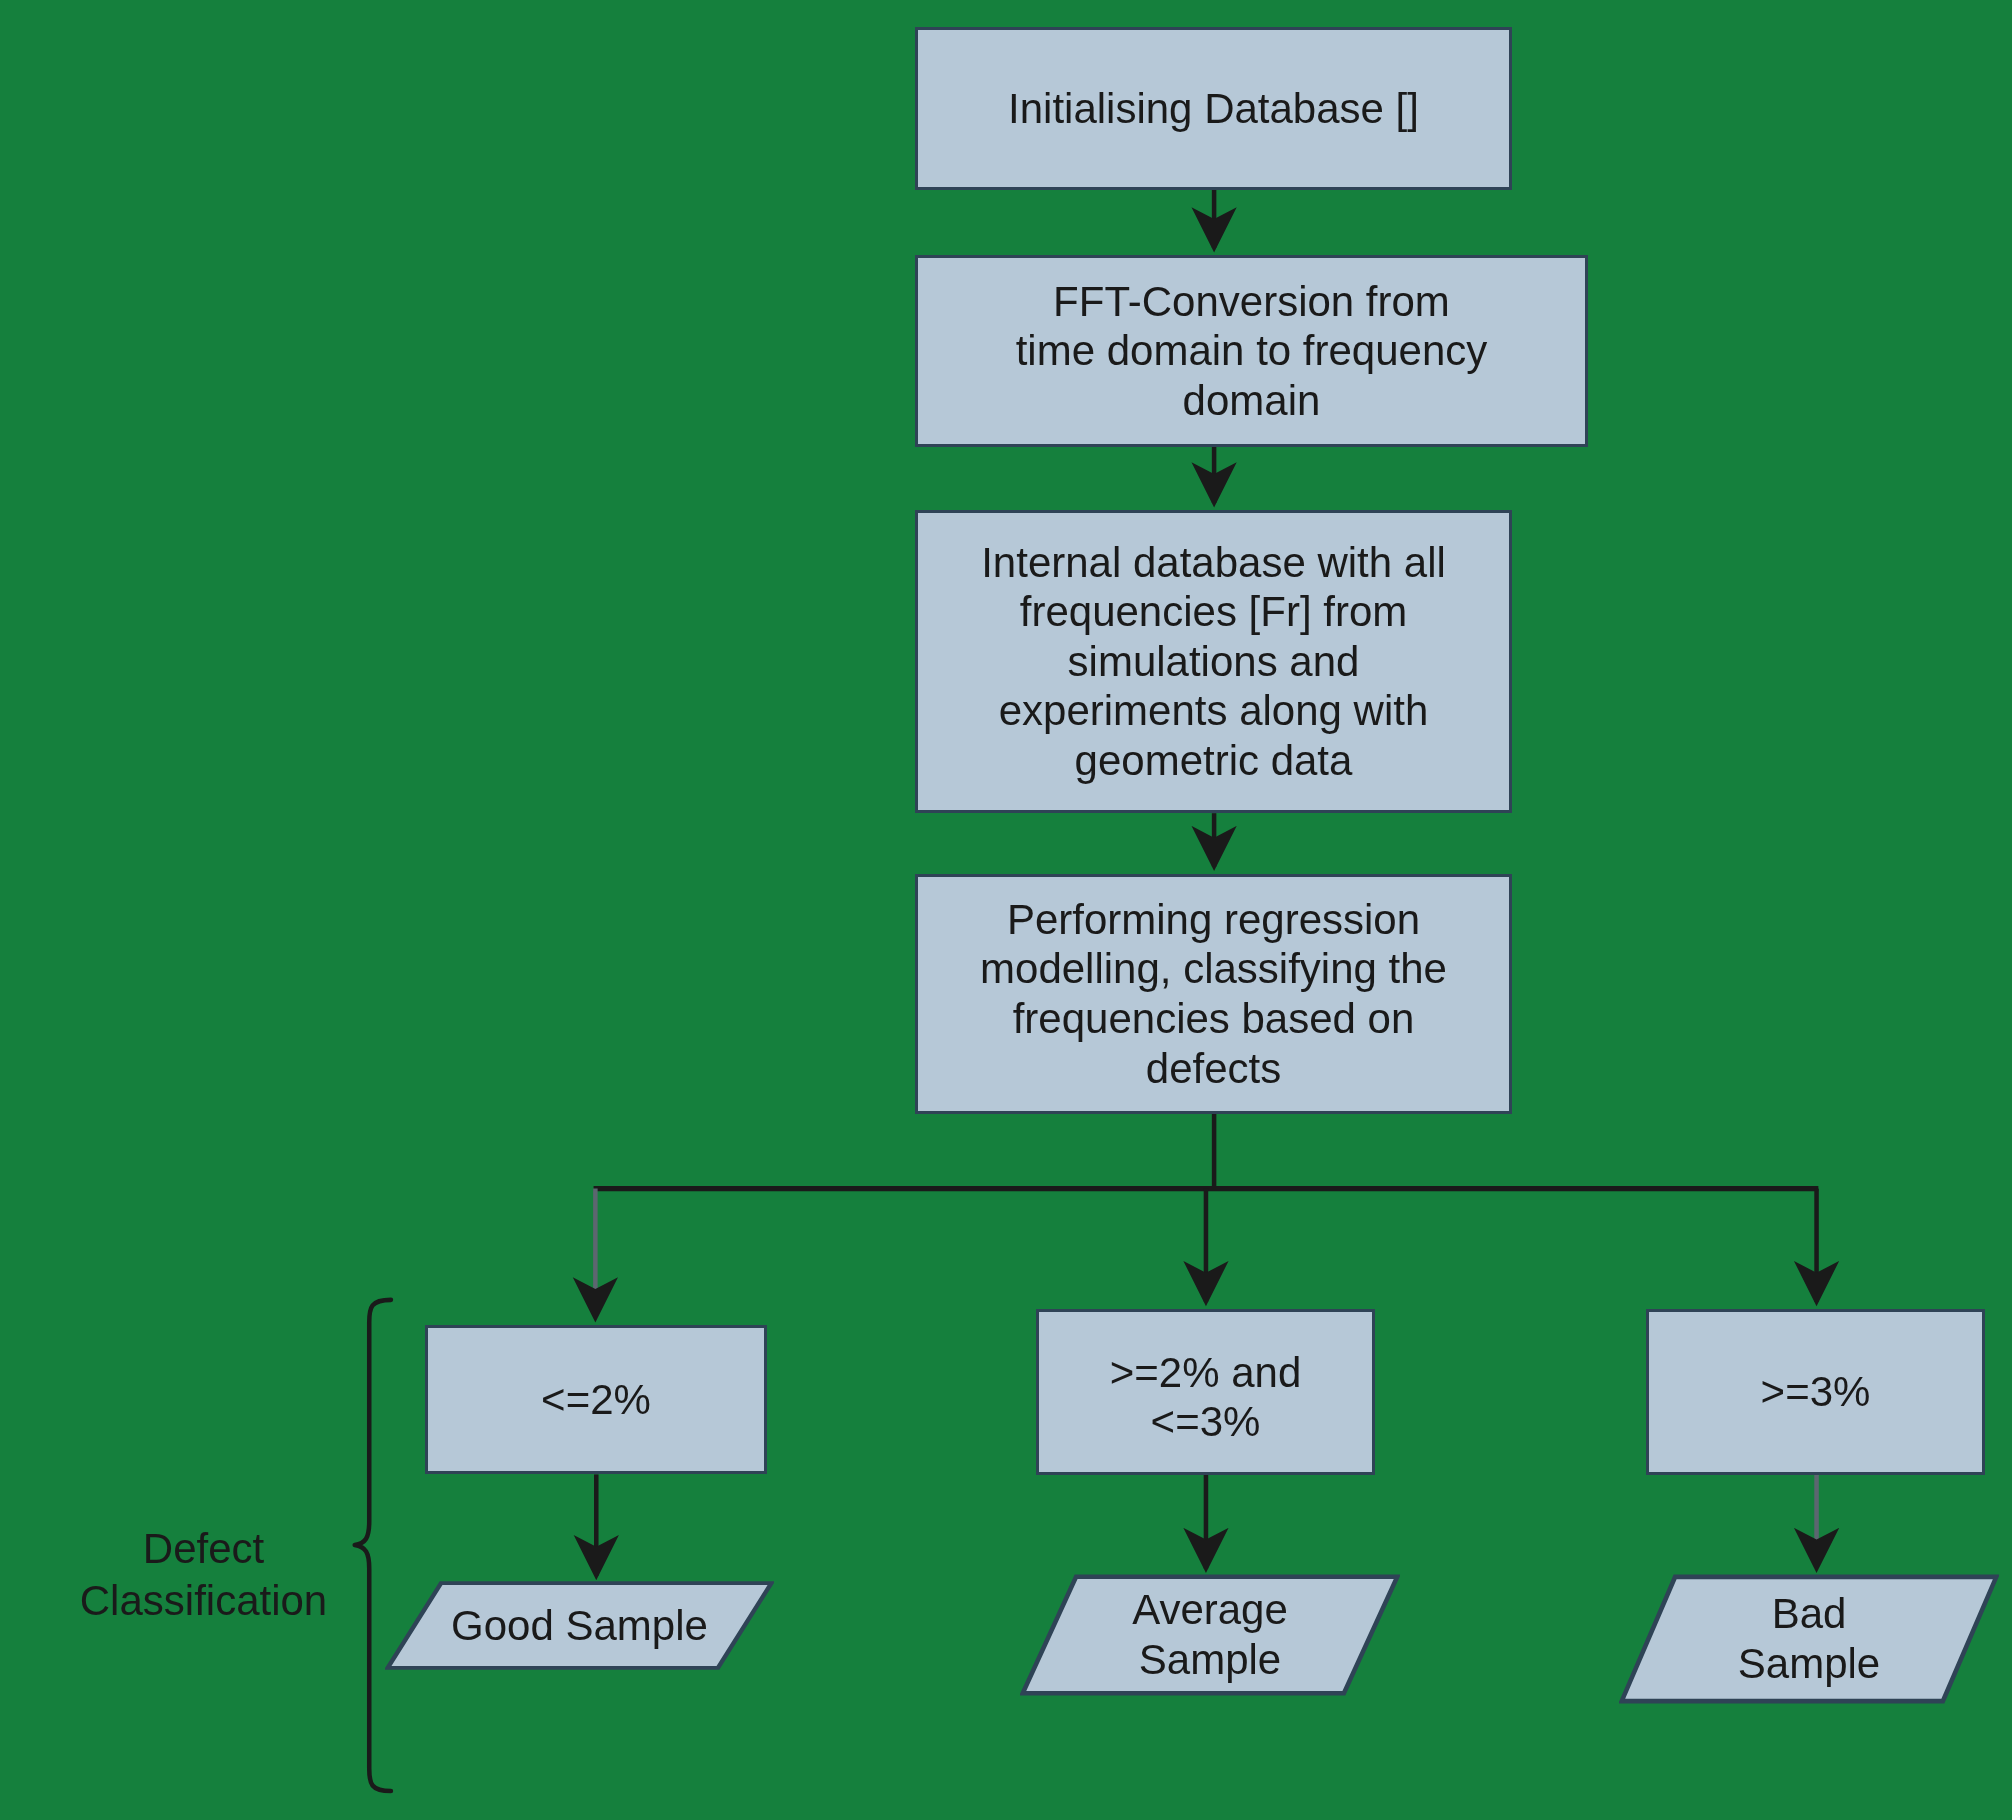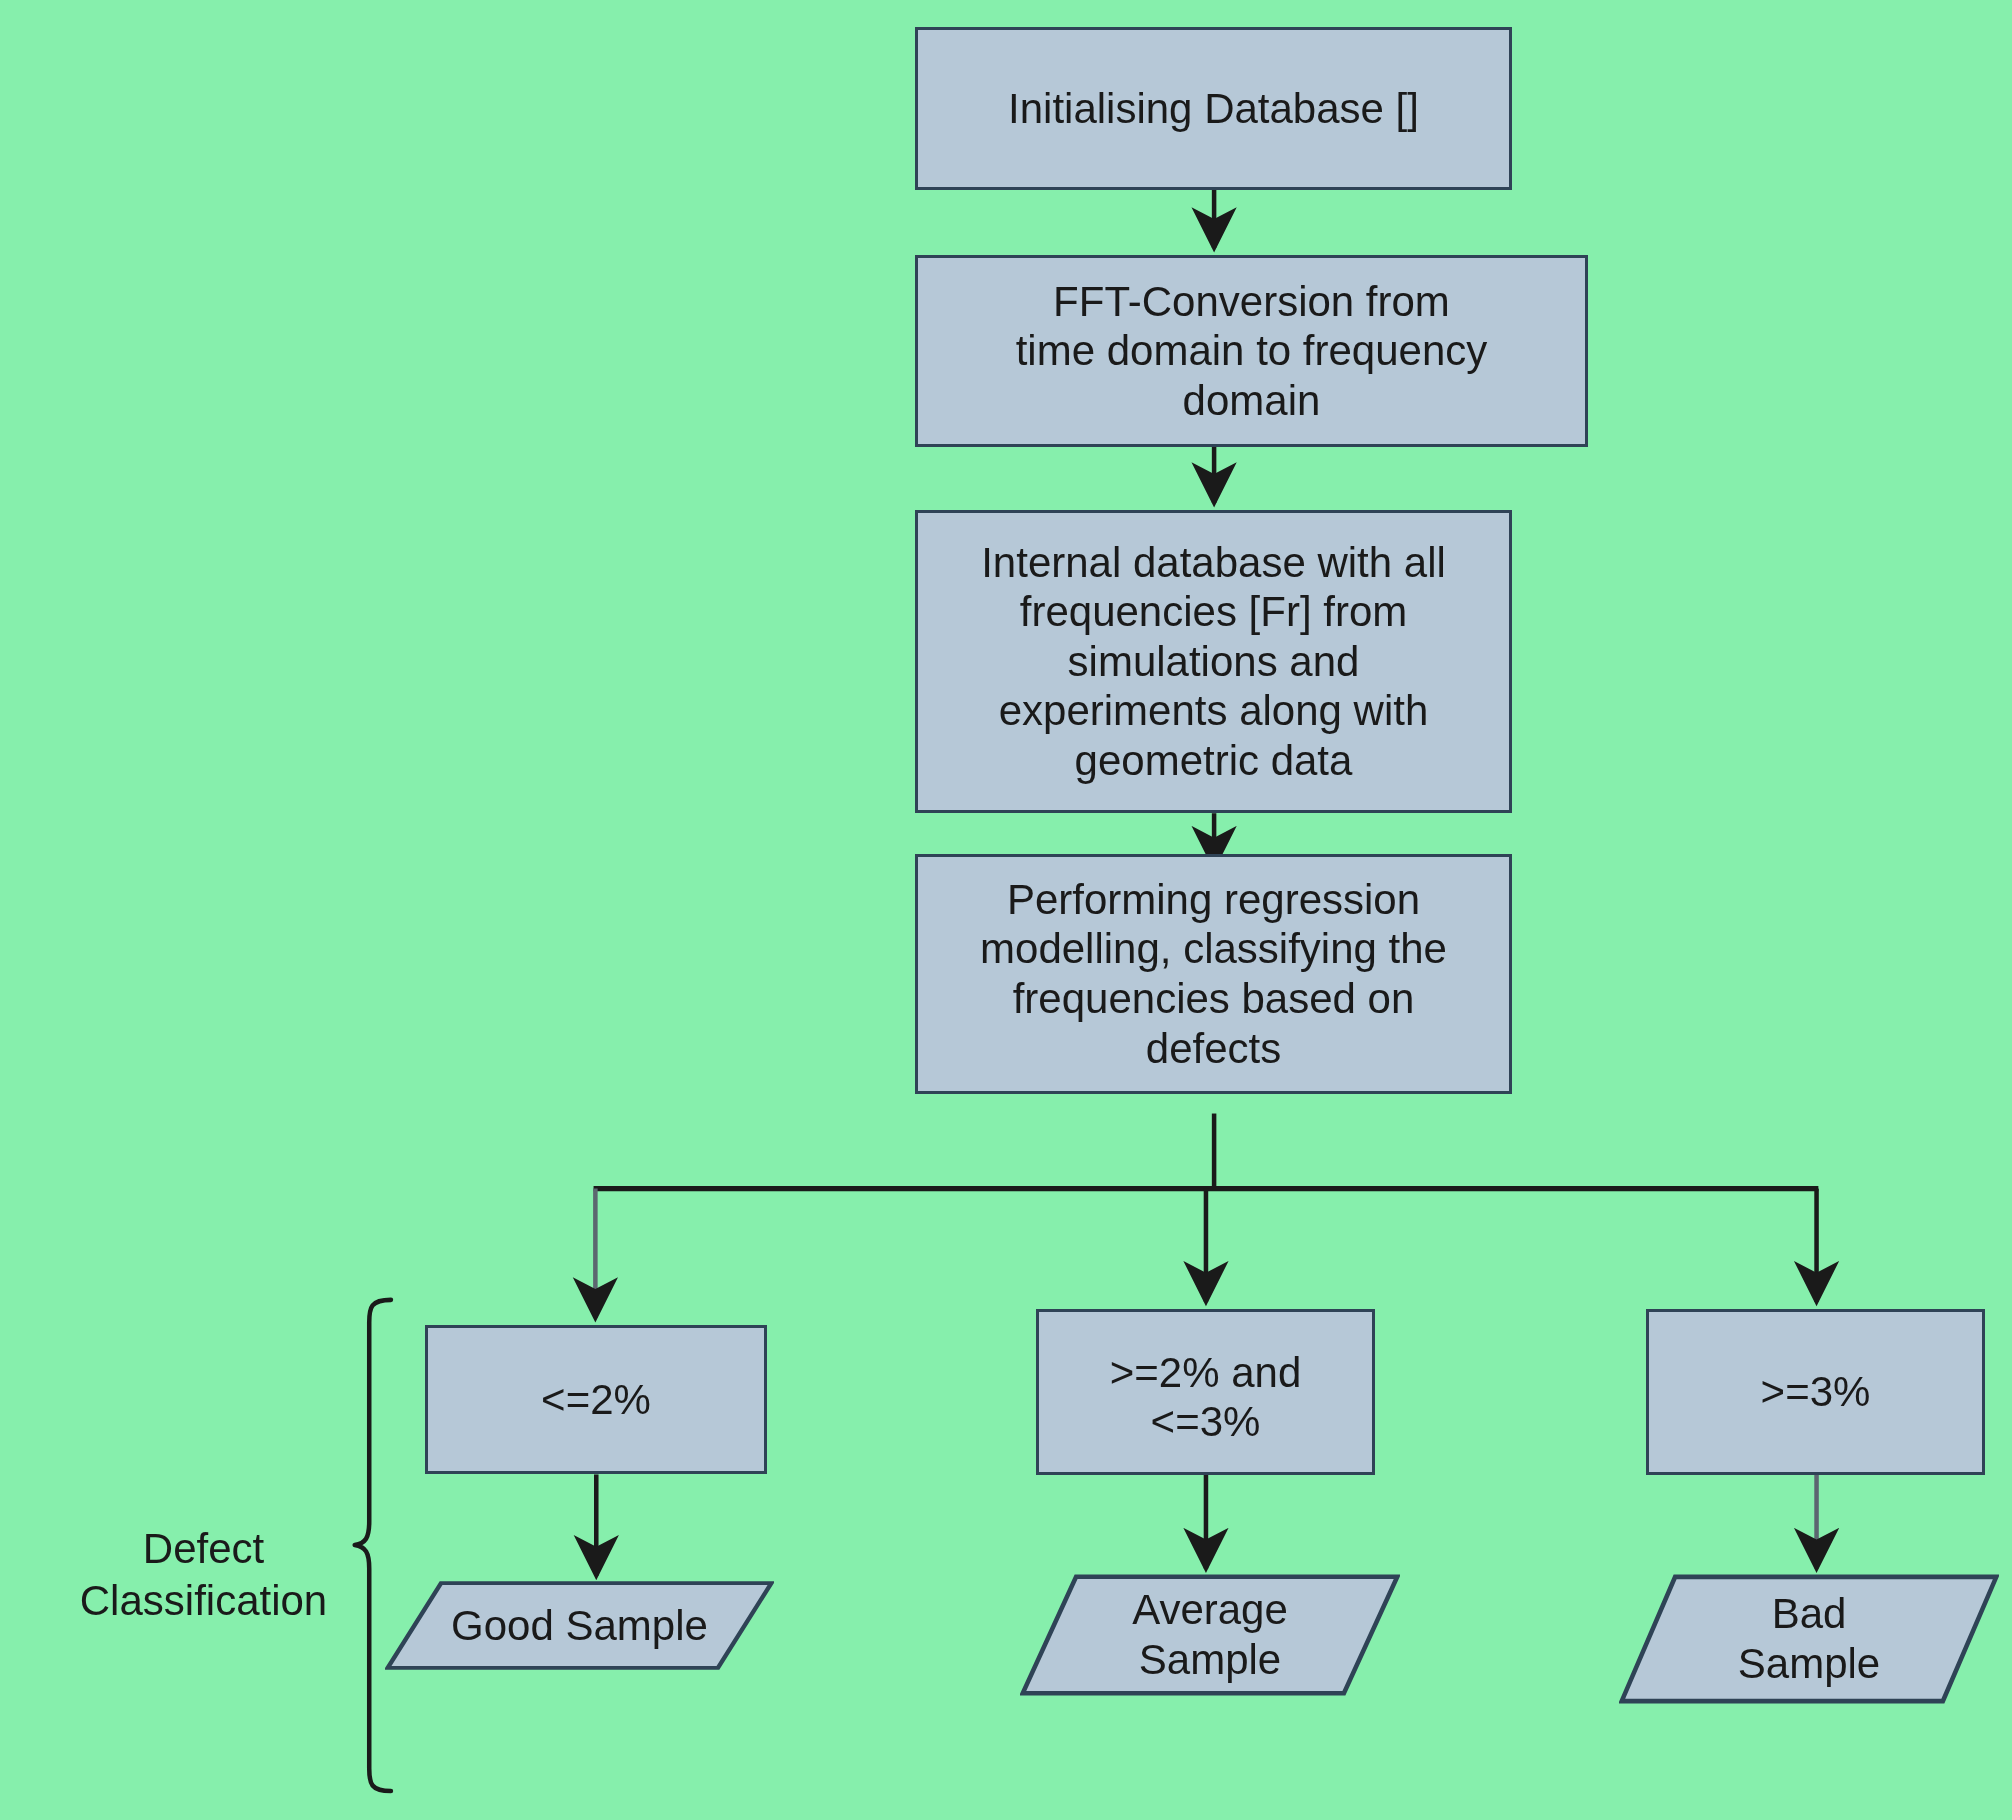--- a/index.html
+++ b/index.html
@@ -7,21 +7,21 @@
     padding: 0;
     background: #ffffff;
   }
   body {
     font-family: "Liberation Sans", sans-serif;
   }
   #canvas {
     position: relative;
     width: 2013px;
     height: 1820px;
-    background: #86efac;
+    background: #15803d;
     overflow: hidden;
   }
   #edges {
     position: absolute;
     left: 0;
     top: 0;
     width: 2013px;
     height: 1820px;
     pointer-events: none;
   }
@@ -126,21 +126,21 @@
   </div>
 
   <div class="node proc" style="left:915px; top:510px; width:597px; height:303px; font-size:42px;">
     <span>Internal database with all
 frequencies [Fr] from
 simulations and
 experiments along with
 geometric data</span>
   </div>
 
-  <div class="node proc" style="left:915px; top:854px; width:597px; height:240px; font-size:42px;">
+  <div class="node proc" style="left:915px; top:874px; width:597px; height:240px; font-size:42px;">
     <span>Performing regression
 modelling, classifying the
 frequencies based on
 defects</span>
   </div>
 
   <div class="node proc" style="left:425px; top:1325px; width:342px; height:149px; font-size:42px;">
     <span>&lt;=2%</span>
   </div>
 

